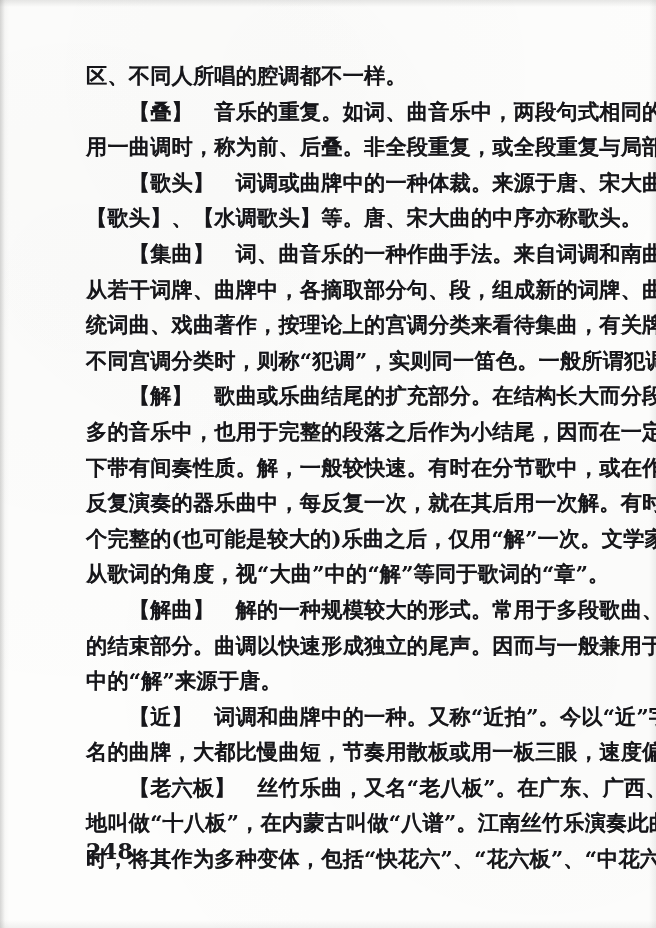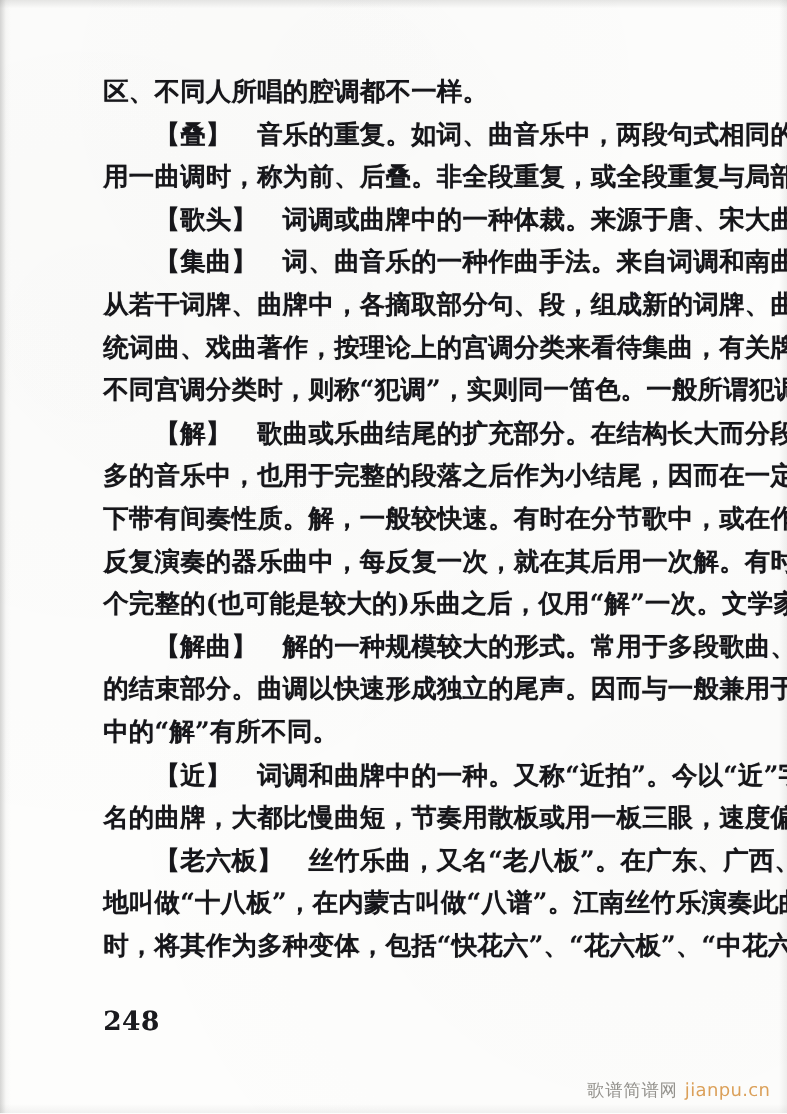--- a/index.html
+++ b/index.html
@@ -119,40 +119,38 @@
   <div id="scan-edge-top"></div>
   <div id="scan-edge-left"></div>
   <div id="scan-edge-right"></div>
   <div id="scan-edge-bottom"></div>
 
   <div id="text-block">
     <div class="line">区、不同人所唱的腔调都不一样。</div>
     <div class="line">　　【叠】　音乐的重复。如词、曲音乐中，两段句式相同的歌词</div>
     <div class="line">用一曲调时，称为前、后叠。非全段重复，或全段重复与局部重复</div>
     <div class="line">　　【歌头】　词调或曲牌中的一种体裁。来源于唐、宋大曲。如</div>
+    <div class="line">【歌头】、【水调歌头】等。唐、宋大曲的中序亦称歌头。</div>
     <div class="line">　　【集曲】　词、曲音乐的一种作曲手法。来自词调和南曲，即</div>
     <div class="line">从若干词牌、曲牌中，各摘取部分句、段，组成新的词牌、曲牌。传</div>
     <div class="line">统词曲、戏曲著作，按理论上的宫调分类来看待集曲，有关牌子属</div>
     <div class="line">不同宫调分类时，则称“犯调”，实则同一笛色。一般所谓犯调，在</div>
     <div class="line">　　【解】　歌曲或乐曲结尾的扩充部分。在结构长大而分段较</div>
     <div class="line">多的音乐中，也用于完整的段落之后作为小结尾，因而在一定条件</div>
     <div class="line">下带有间奏性质。解，一般较快速。有时在分节歌中，或在作多次</div>
     <div class="line">反复演奏的器乐曲中，每反复一次，就在其后用一次解。有时在一</div>
     <div class="line">个完整的(也可能是较大的)乐曲之后，仅用“解”一次。文学家常</div>
+    <div class="line">从歌词的角度，视“大曲”中的“解”等同于歌词的“章”。</div>
     <div class="line">　　【解曲】　解的一种规模较大的形式。常用于多段歌曲、乐曲</div>
     <div class="line">的结束部分。曲调以快速形成独立的尾声。因而与一般兼用于曲</div>
-    <div class="line">中的“解”有所不同。</div>
+    <div class="line">中的“解”来源于唐。</div>
     <div class="line">　　【近】　词调和曲牌中的一种。又称“近拍”。今以“近”字题</div>
     <div class="line">名的曲牌，大都比慢曲短，节奏用散板或用一板三眼，速度偏慢。</div>
     <div class="line">　　【老六板】　丝竹乐曲，又名“老八板”。在广东、广西、贵州等</div>
     <div class="line">地叫做“十八板”，在内蒙古叫做“八谱”。江南丝竹乐演奏此曲</div>
     <div class="line">时，将其作为多种变体，包括“快花六”、“花六板”、“中花六板”、</div>
 
   </div>
 
   <div id="folio">248</div>
 
-  <div id="watermark">
-    <span class="wm-cn" style="color: rgb(141, 139, 134);">歌谱简谱网</span>
-    <span class="wm-url" style="color: rgb(217, 154, 78);">jianpu.cn</span>
-  </div>
 
 </div>
 
 </body></html>

